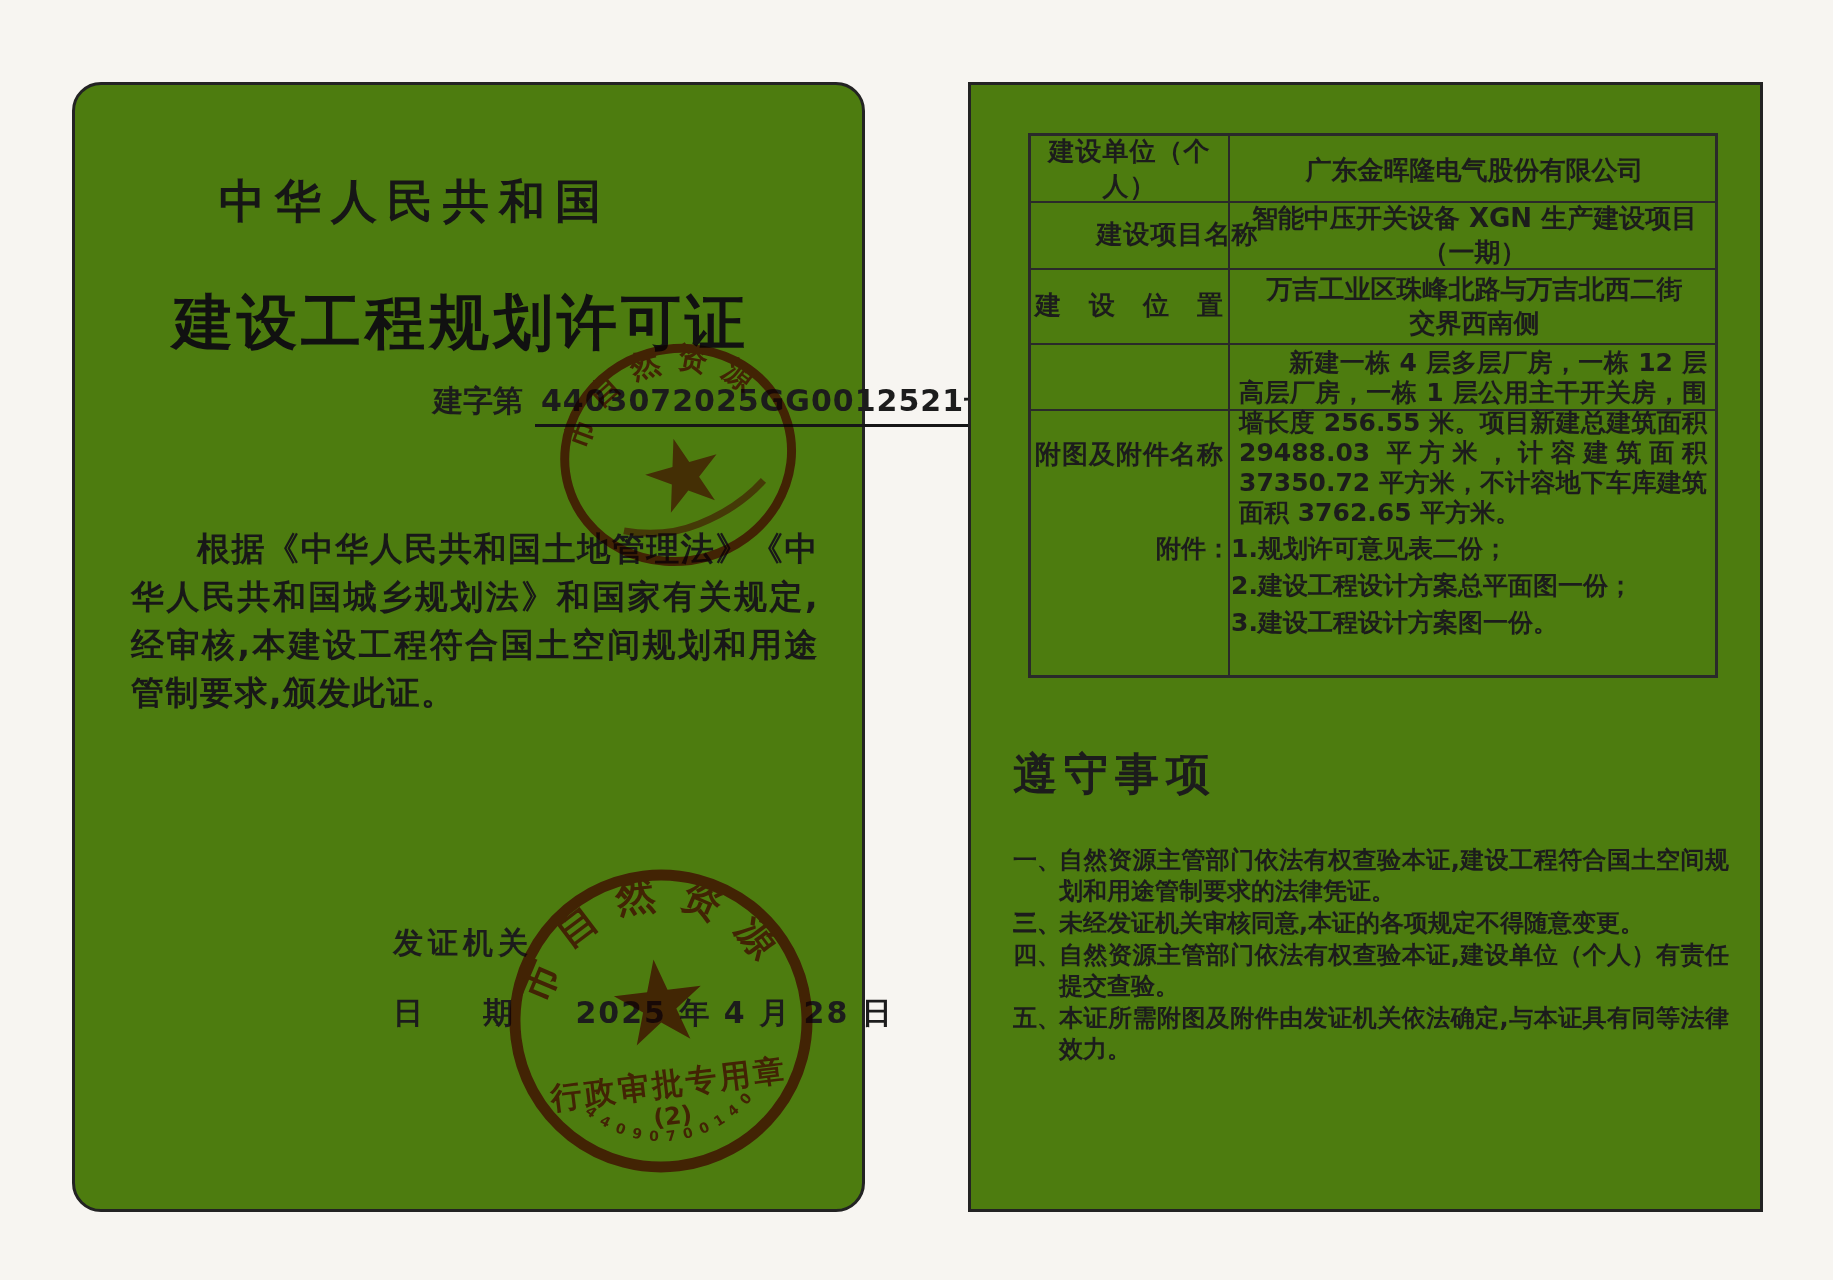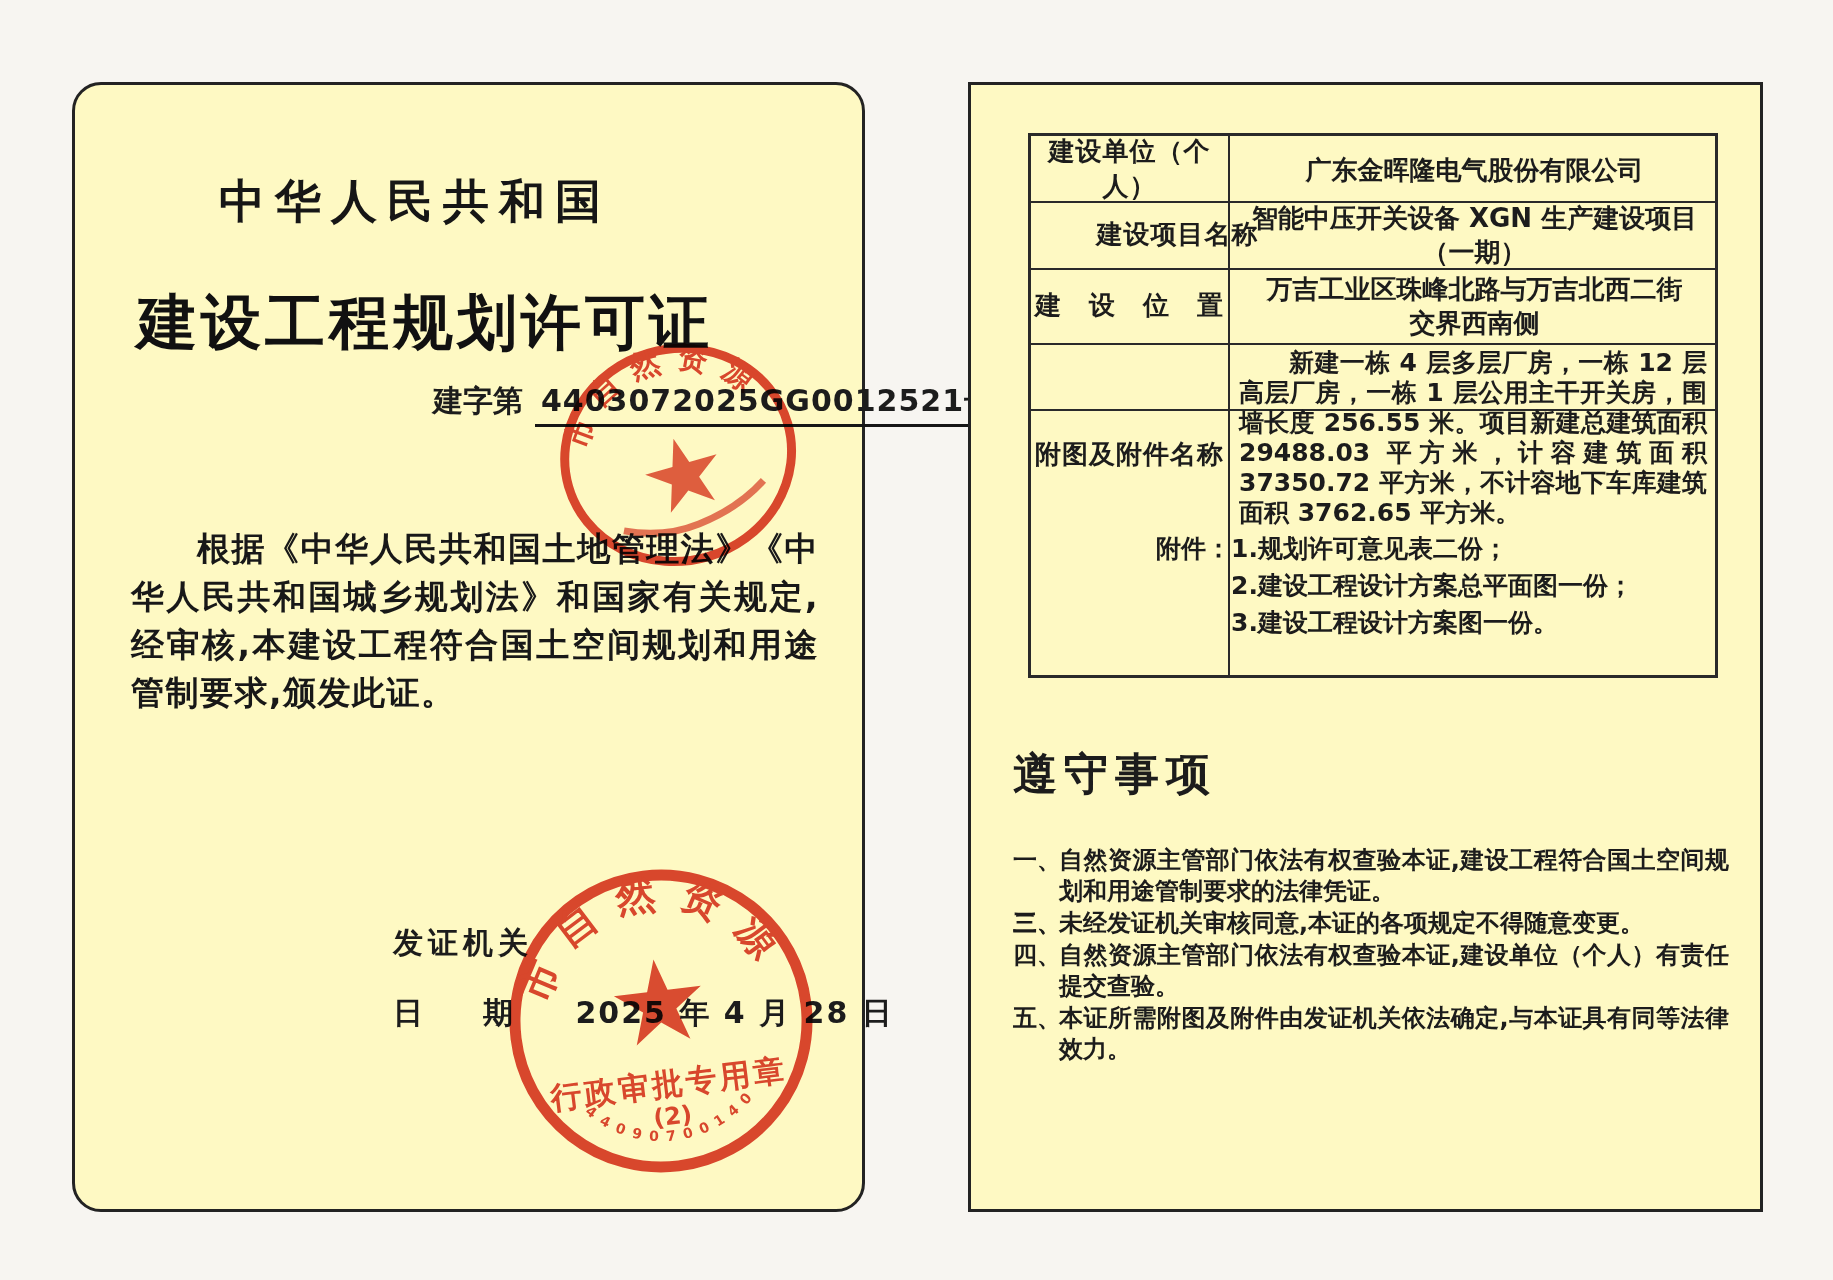--- a/index.html
+++ b/index.html
@@ -2,29 +2,29 @@
 <html><head>
 <meta charset="utf-8">
 <style>
   html,body{margin:0;padding:0;background:#e9e7e3;}
   .canvas{
     position:relative;width:1833px;height:1280px;overflow:hidden;
     background:#f7f5f1;
     font-family:"DejaVu Sans","Liberation Sans",sans-serif;
     color:#1c1c1c;
   }
-  .page{position:absolute;top:82px;height:1130px;background:#fef9c3;border:3px solid #232323;box-sizing:border-box;}
+  .page{position:absolute;top:82px;height:1130px;background:#4d7c0f;border:3px solid #232323;box-sizing:border-box;}
   .page-left{left:72px;width:793px;border-radius:29px;}
   .page-right{left:968px;width:795px;}
 
   
   .country-title{position:absolute;left:0;top:86px;width:680px;text-align:center;
     font-size:46px;font-weight:600;letter-spacing:10px;color:#161616;}
   .cert-title{position:absolute;left:0;top:198px;width:700px;text-align:center;
-    font-size:60px;font-weight:800;letter-spacing:4px;color:#111;}
+    font-size:60px;font-weight:800;letter-spacing:4px;color:#111;padding-left:36px;}
   .permit-line{position:absolute;left:358px;top:296px;font-size:30px;font-weight:700;white-space:nowrap;}
   .permit-line .pfx{margin-right:12px;}
   .permit-underline{display:inline-block;border-bottom:3px solid #161616;padding:0 6px 2px 6px;letter-spacing:1px;}
   .body-par{position:absolute;left:56px;top:440px;width:688px;
     font-size:33px;line-height:48px;font-weight:600;letter-spacing:1.5px;
     text-indent:2em;text-align:justify;color:#181818;}
   .issuer-row{position:absolute;left:318px;top:838px;font-size:30px;font-weight:600;letter-spacing:5px;}
   .date-row{position:absolute;left:318px;top:908px;font-size:30px;font-weight:600;white-space:nowrap;}
   .date-row .date-value{margin-left:52px;letter-spacing:2px;}
 

